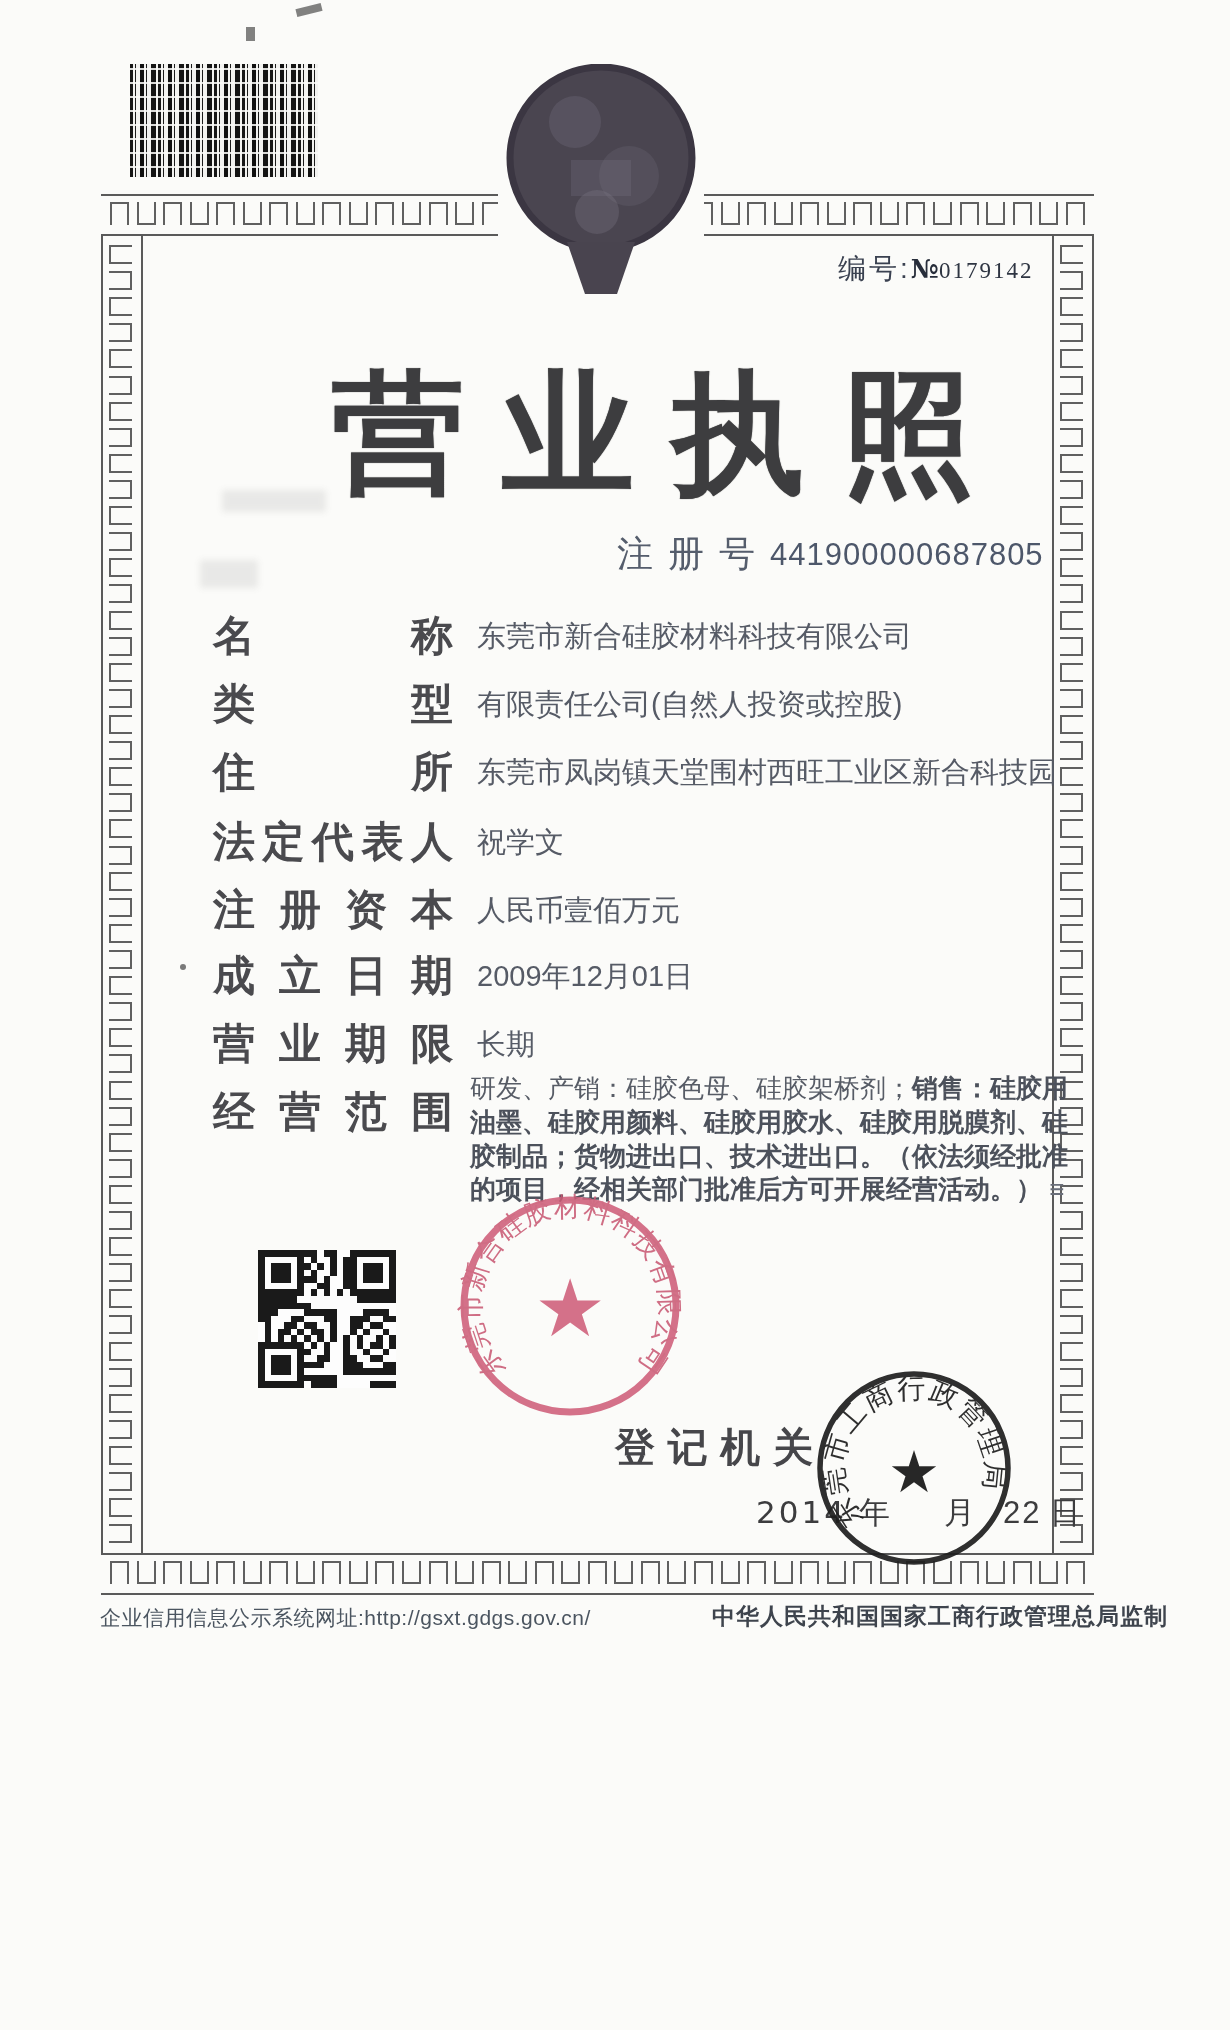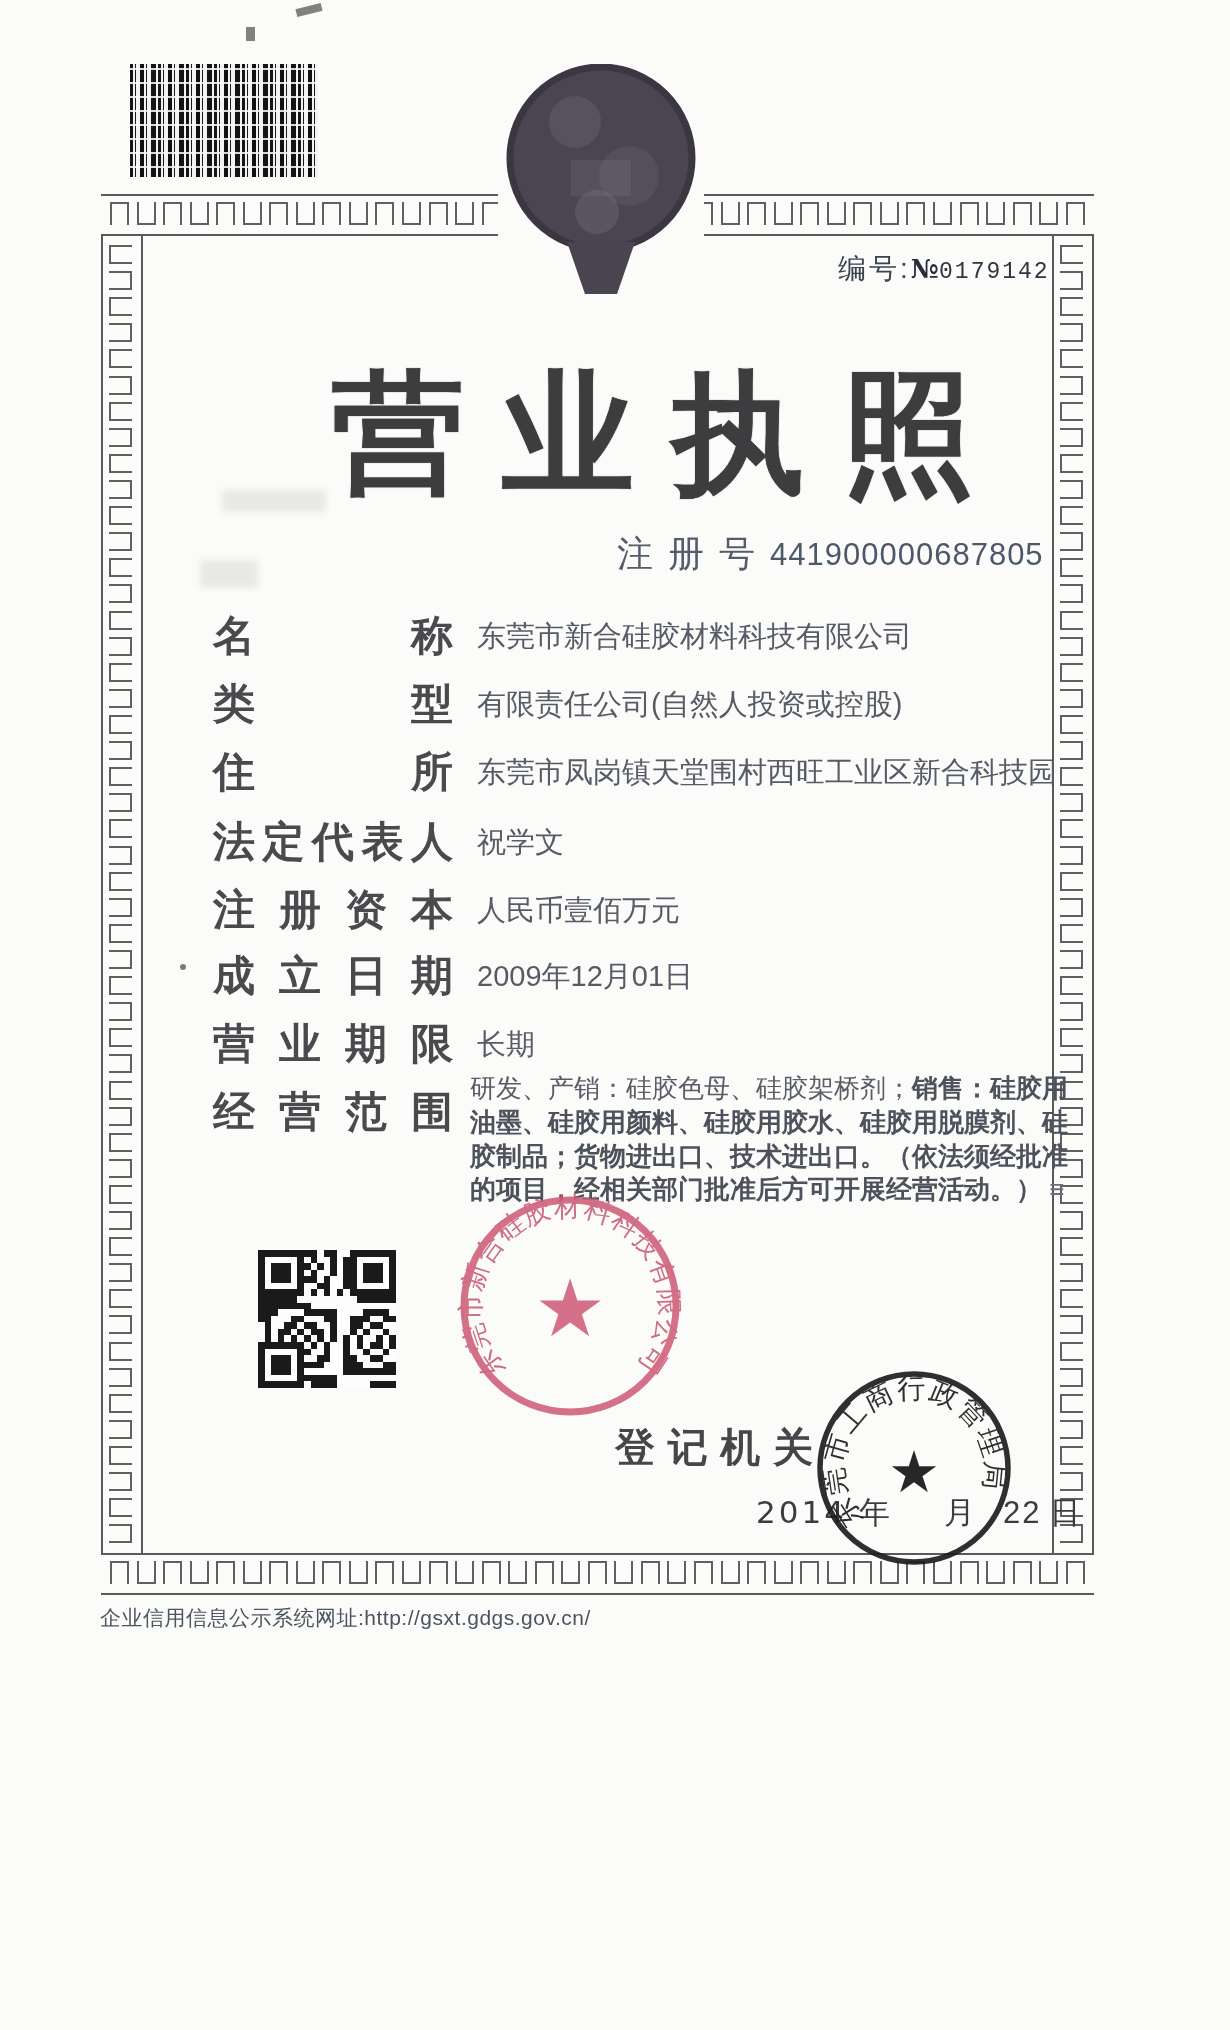--- a/index.html
+++ b/index.html
@@ -27,21 +27,21 @@
   .speck{position:absolute;background:#3f3f3f;opacity:.65;}
 
   
   .emblem-wrap{position:absolute;left:498px;top:64px;width:206px;height:244px;background:#fbfbf9;z-index:2;
                display:flex;align-items:flex-start;justify-content:center;}
 
   
   .serial{position:absolute;left:838px;top:250px;display:flex;align-items:baseline;gap:0;z-index:3;}
   .serial .lab{font-size:28px;color:#3a4150;letter-spacing:3px;}
   .serial .nosign{font-size:26px;font-weight:bold;font-family:"DejaVu Serif",serif;color:#272d3a;}
-  .serial .num{font-size:23px;font-family:Liberation Mono, monospace;letter-spacing:2px;color:#2e3542;}
+  .serial .num{font-size:23px;font-family:Liberation Serif, serif;letter-spacing:2px;color:#2e3542;}
 
   .title{position:absolute;left:101px;top:346px;width:1104px;text-align:center;font-size:132px;font-weight:800;
          letter-spacing:38px;text-indent:38px;color:#3d3d3f;z-index:3;text-shadow:0 0 1px #4a4a4a;}
 
   .regno{position:absolute;left:617px;top:530px;display:flex;align-items:center;z-index:3;}
   .regno .lab{font-size:36px;letter-spacing:15px;color:#555d6c;}
   .regno .num{font-size:31px;letter-spacing:1px;color:#4d576a;}
 
   
   .row{position:absolute;left:213px;display:flex;align-items:flex-start;z-index:3;}
@@ -848,14 +848,15 @@
       </defs>
       <circle cx="102" cy="102" r="94" fill="none" stroke="#1e1e1e" stroke-width="5.5"></circle>
       <text x="102" y="126" text-anchor="middle" font-size="58" fill="#161616">★</text>
       <text font-size="28" fill="#1d1d1d" letter-spacing="2" style="font-family:'Liberation Sans','DejaVu Sans',sans-serif;">
         <textPath href="#bseal">东莞市工商行政管理局</textPath>
       </text>
     </svg>
   </div>
 
   <div class="footer-left">企业信用信息公示系统网址:http://gsxt.gdgs.gov.cn/</div>
+  <div class="footer-right">中华人民共和国国家工商行政管理总局监制</div>
 
 </div>
 
 </body></html>

